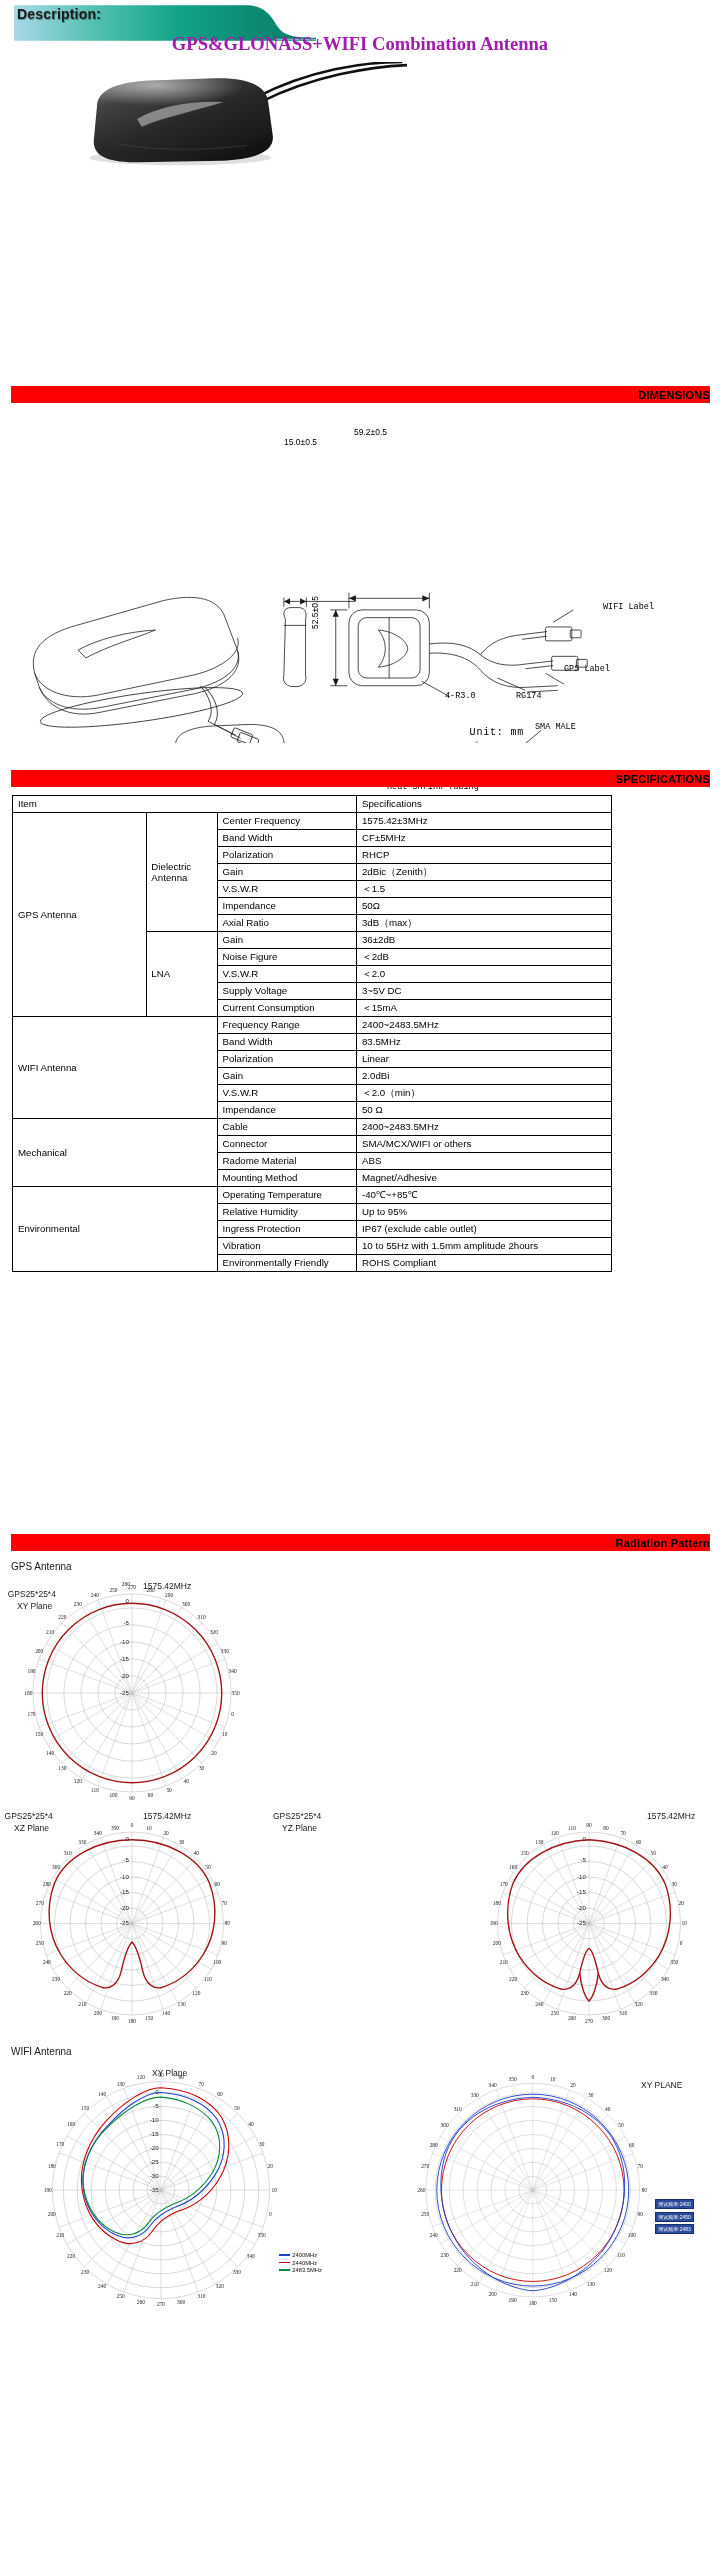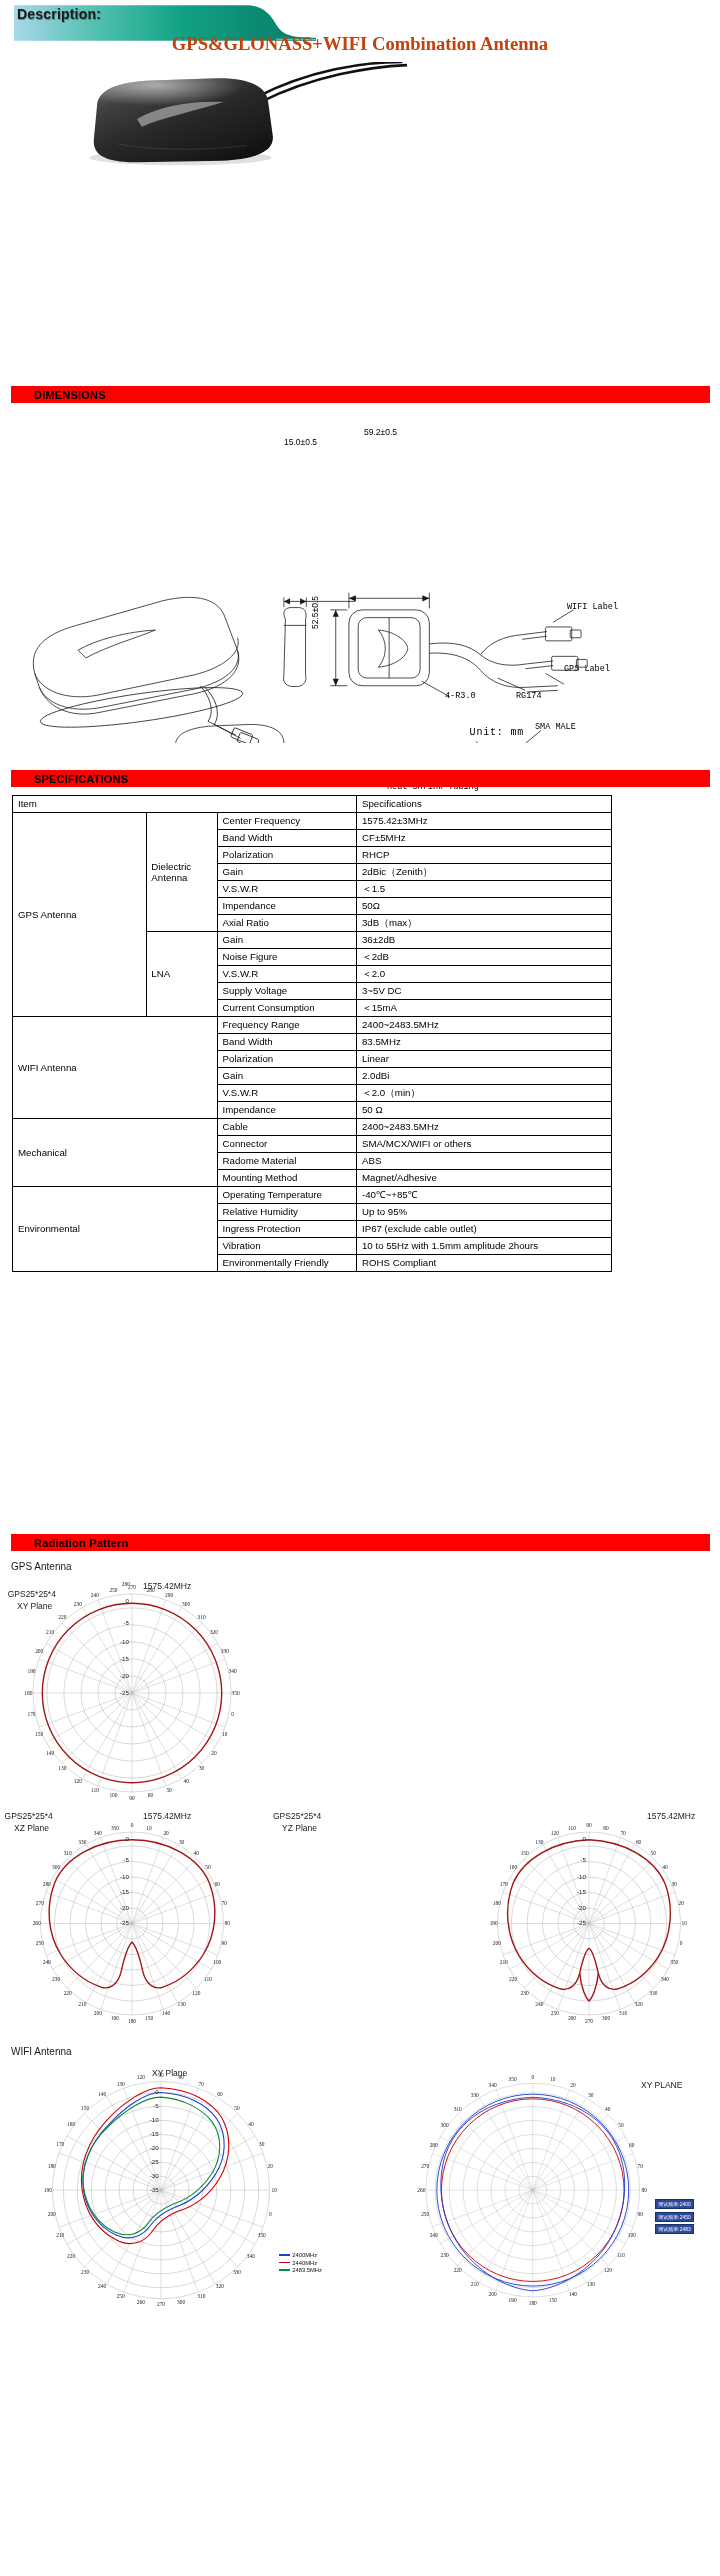--- a/index.html
+++ b/index.html
@@ -36,40 +36,41 @@
   }
 
   
   .product-title {
     position: absolute;
     left: 0; right: 0; top: 33px;
     text-align: center;
     font-family: "Liberation Serif", serif;
     font-size: 18.6px;
     font-weight: bold;
-    color: #c2410c;
+    color: #a21caf;
   }
 
   
   .hero {
     position: absolute;
     left: 0; right: 0; top: 62px;
     height: 108px;
   }
 
   
   .red-bar {
     position: absolute;
     left: 11px;
     width: 699px;
     height: 17px;
     background: #FF0000;
     display: flex;
     align-items: center;
-    padding-left: 23px;
+    padding-left: 6px;
+    justify-content: flex-end;
   }
   .red-bar span {
     font-size: 11px;
     font-weight: bold;
     color: #000;
     letter-spacing: 0.2px;
   }
 
   
   .dim-area {
@@ -312,24 +313,24 @@
         <path d="M452,440 L640,444"></path>
         <rect x="636" y="426" width="44" height="22" rx="3"></rect>
         <rect x="678" y="430" width="18" height="14" rx="1"></rect>
         <rect x="700" y="432" width="28" height="10" rx="1"></rect>
         <line x1="660" y1="424" x2="684" y2="404"></line>
         <line x1="620" y1="436" x2="600" y2="418"></line>
       </g>
     </svg>
 
     <div class="dim-label" style="left:273px; top:18.6px;">15.0±0.5</div>
-    <div class="dim-label" style="left:353px; top:9.3px;">59.2±0.5</div>
+    <div class="dim-label" style="left:343px; top:9.3px;">59.2±0.5</div>
     <div class="dim-label" style="left:299px; top:211px; transform:rotate(-90deg); transform-origin:left top;">52.5±0.5</div>
     <div class="dim-label mono" style="left:434px; top:273px;">4-R3.0</div>
-    <div class="dim-label mono" style="left:556px; top:184px;">WIFI Label</div>
+    <div class="dim-label mono" style="left:592px; top:184px;">WIFI Label</div>
     <div class="dim-label mono" style="left:553px; top:246px;">GPS Label</div>
     <div class="dim-label mono" style="left:505px; top:273px;">RG174</div>
     <div class="dim-label mono" style="left:524px; top:304px;">SMA MALE</div>
     <div class="dim-label mono" style="left:376px; top:319px;margin-top:45px;">Heat Shrink Tubing</div>
     <div class="unit-note">Unit: mm</div>
   </div>
 
   <div class="red-bar" style="top:770px;">
     <span>SPECIFICATIONS</span>
   </div>

